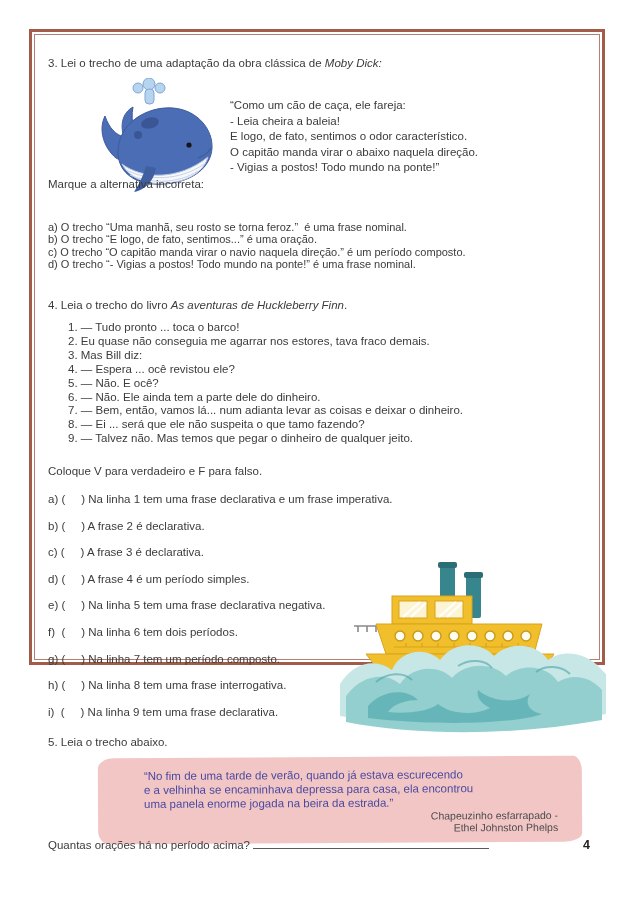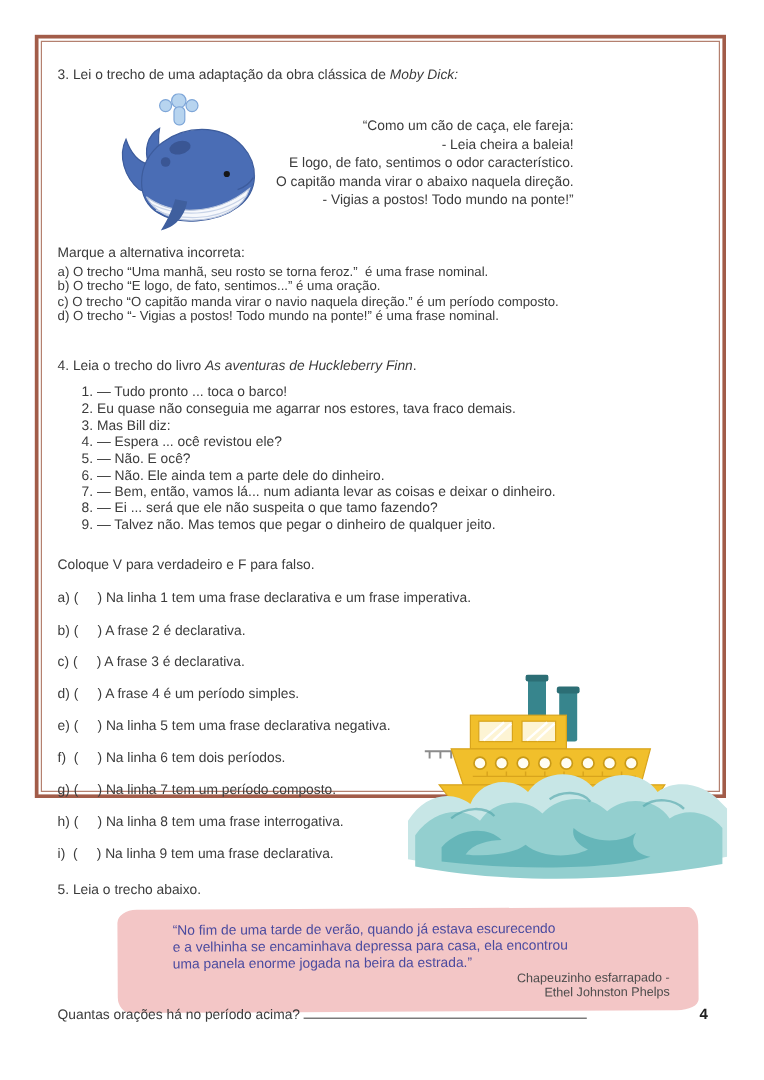--- a/index.html
+++ b/index.html
@@ -11,22 +11,22 @@
   .frame{
     position:absolute;left:29px;top:29px;width:576px;height:636px;
     box-sizing:border-box;border:3px solid #a25c49;
     box-shadow:inset 0 0 0 2px #ffffff, inset 0 0 0 3px #b4806f;
     background:#ffffff;
   }
   .abs{position:absolute;white-space:nowrap;}
   .t{font-size:11.5px;line-height:14px;}
   .q3-title{left:16px;top:24px;}
   .whale{left:50px;top:46px;width:136px;height:120px;}
-  .q3-quote{left:198px;top:66px;line-height:15.5px;font-size:11.5px;text-align:right;}
-  .q3-instr{left:16px;top:172px;}
+  .q3-quote{left:198px;top:66px;line-height:15.5px;font-size:11.5px;}
+  .q3-instr{left:16px;top:145px;}
   .q3-opts{left:16px;top:189px;font-size:11px;line-height:12.4px;}
   .q4-title{left:16px;top:266px;}
   .q4-list{left:36px;top:289px;font-size:11.5px;line-height:13.9px;}
   .vf-instr{left:16px;top:432px;}
   .vf-list{left:16px;top:461px;font-size:11.5px;}
   .vf-row{height:26.6px;white-space:nowrap;}
   .boat{left:308px;top:530px;width:266px;height:176px;}
   .q5-title{left:16px;top:703px;}
   .quote-box{
     left:66px;top:725px;width:484px;height:86px;background:#f3c6c6;

